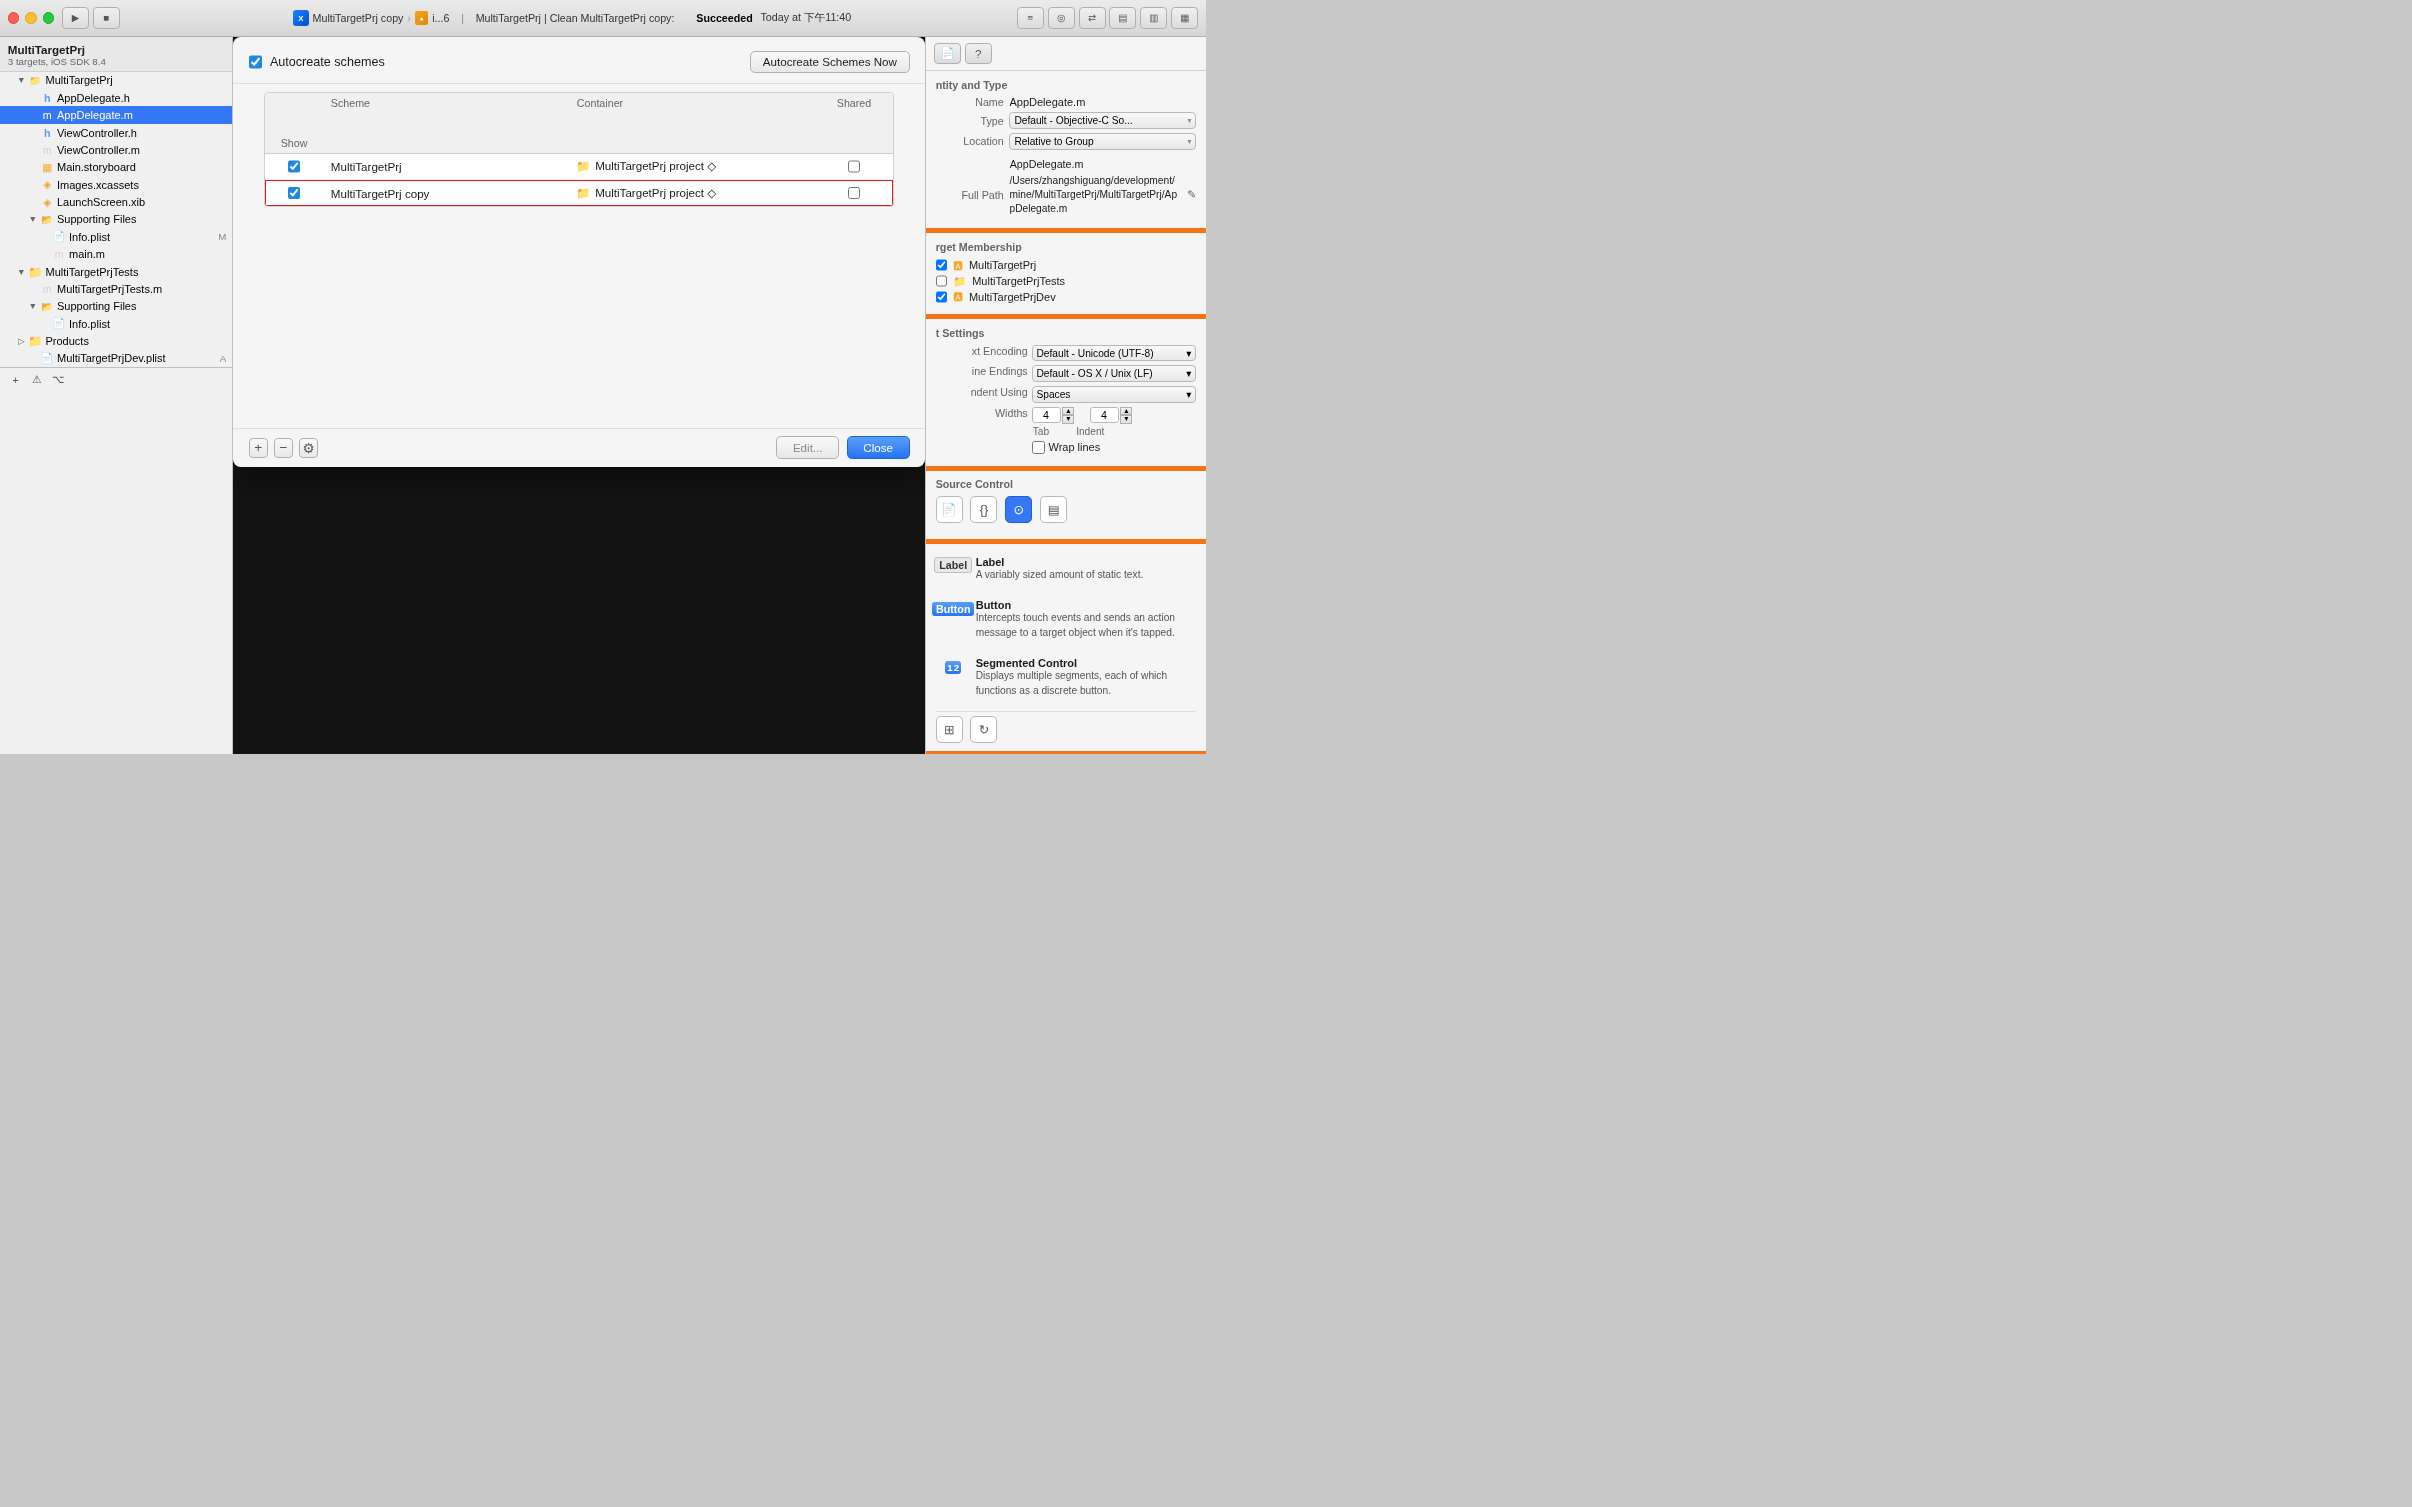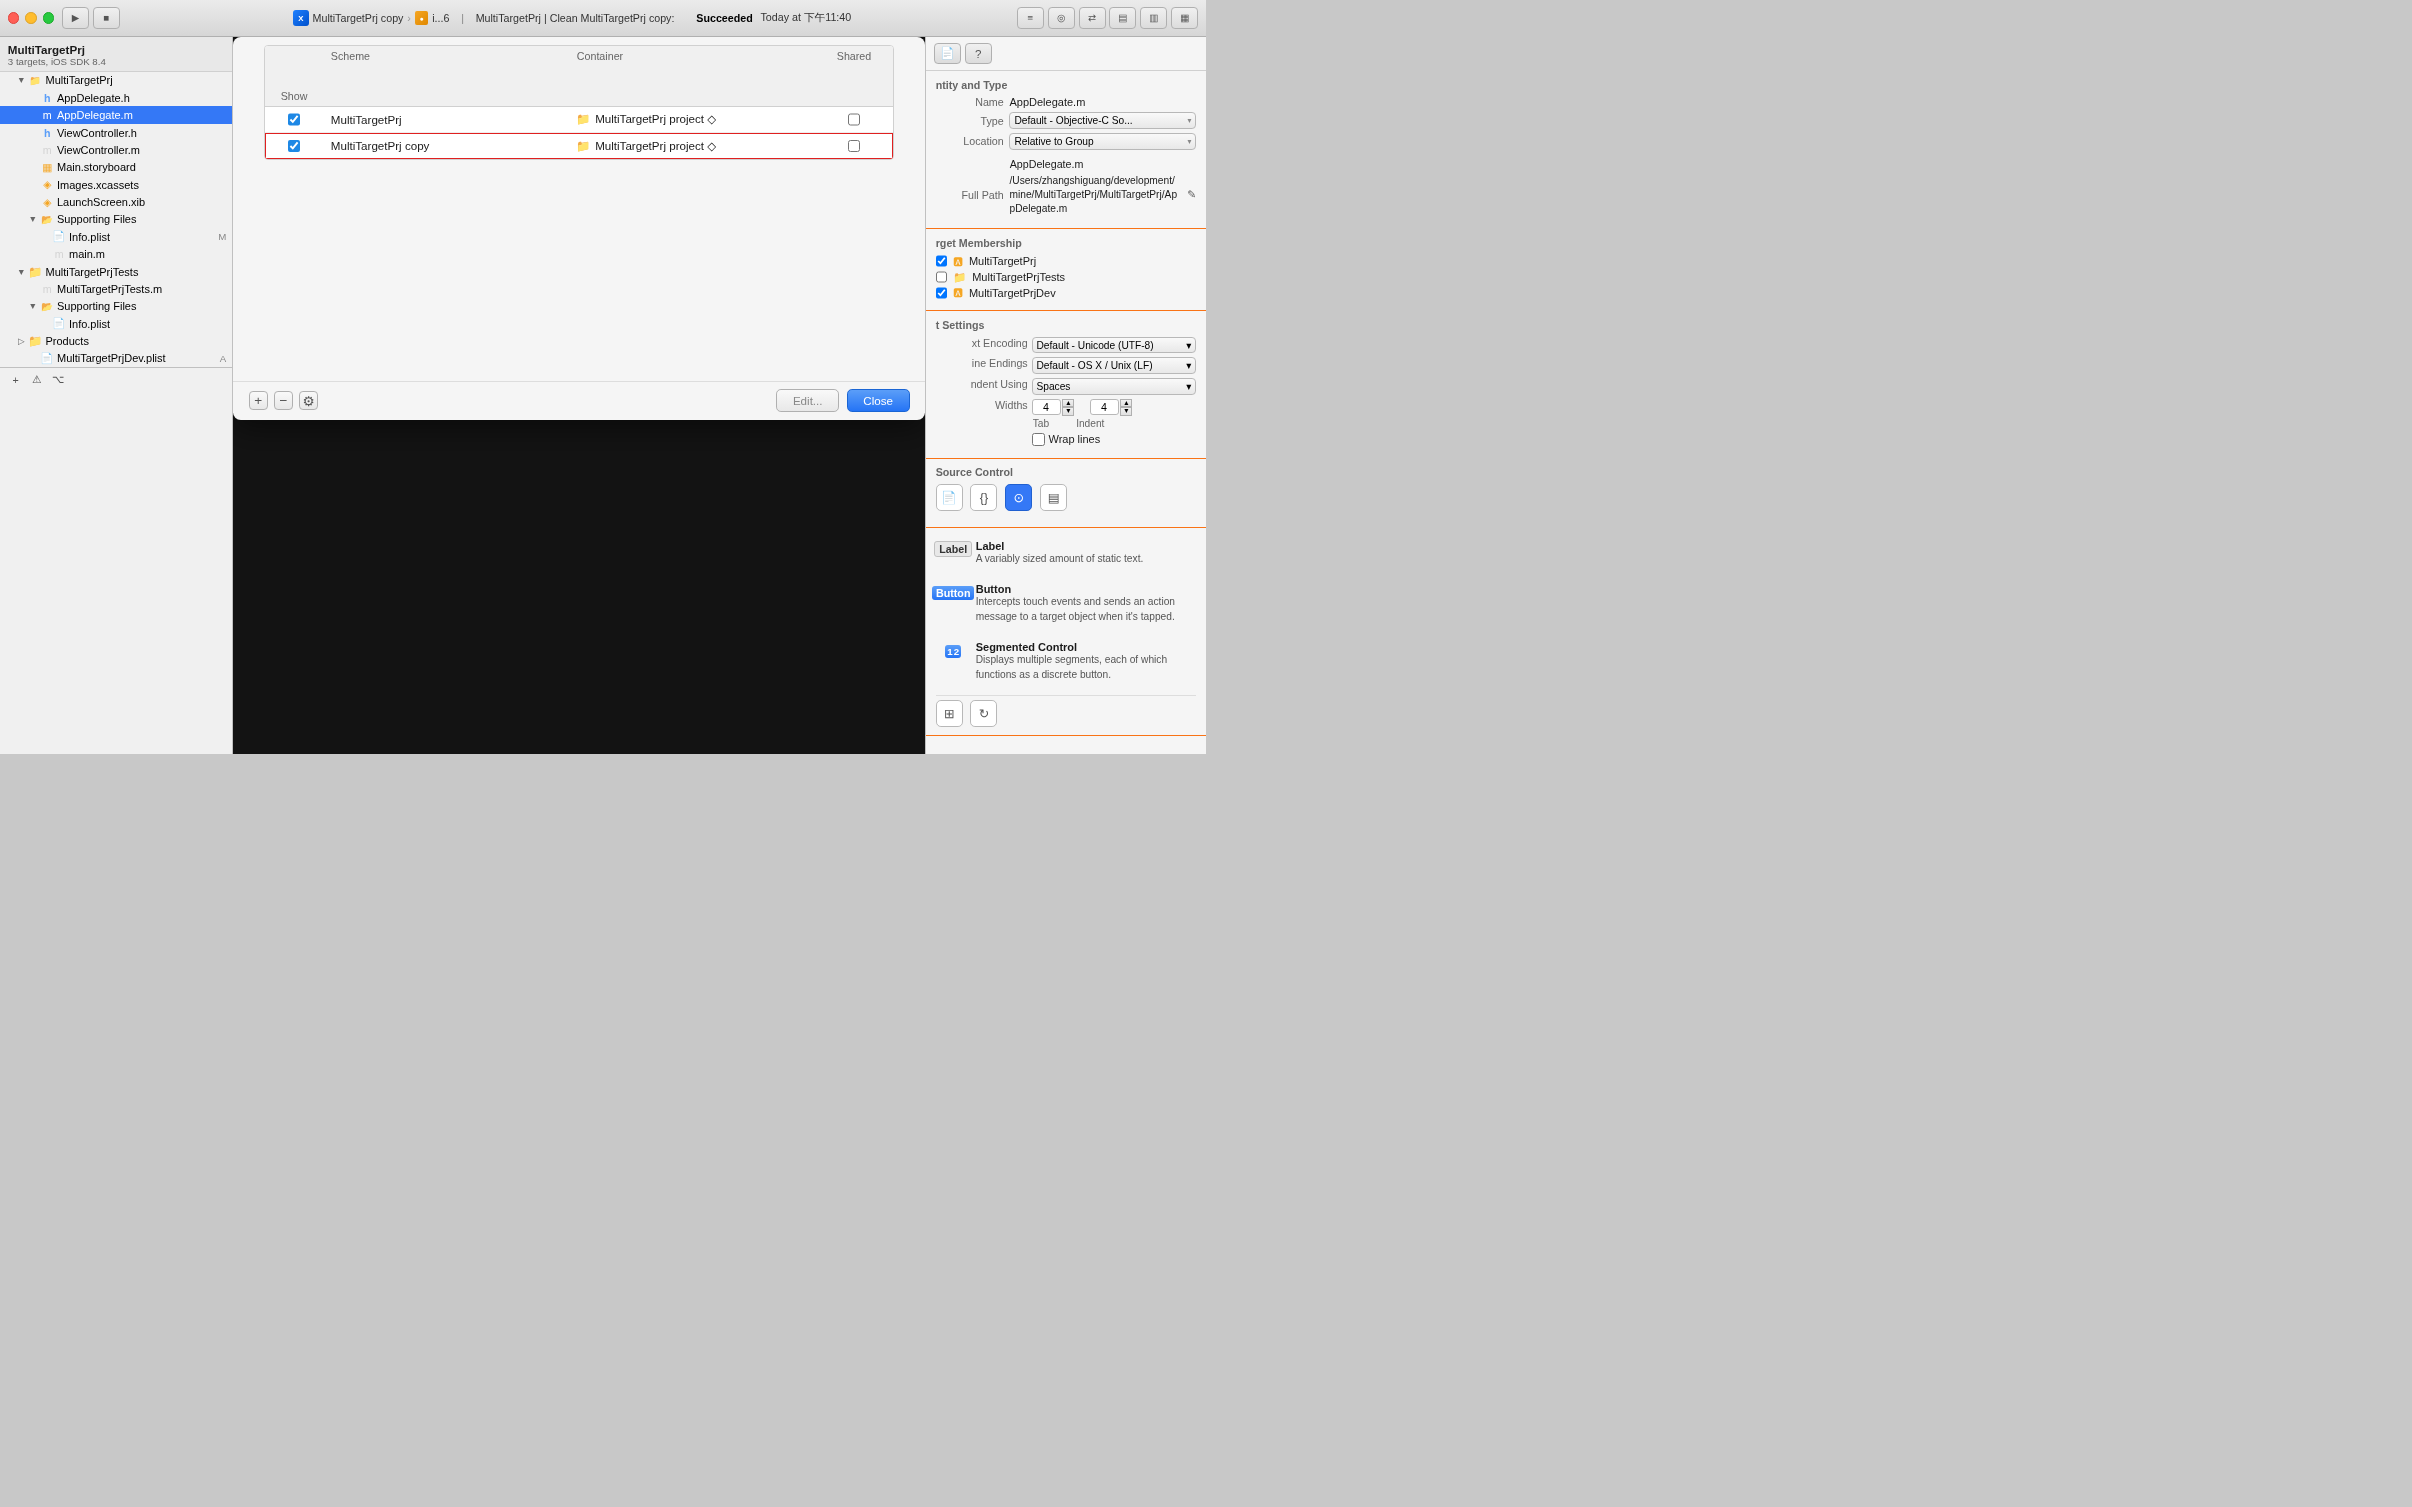--- a/index.html
+++ b/index.html
@@ -316,21 +316,21 @@
     
     .right-panel {
       width: 281px;
       background: #f5f5f5;
       border-left: 1px solid #c0c0c0;
       overflow-y: auto;
       flex-shrink: 0;
       font-size: 11px;
     }
     .panel-section {
-      border-bottom: 1px solid #f97316;
+      border-bottom: 5px solid #f97316;
       padding: 7.8px 9.7px;
     }
     .panel-section-title {
       font-size: 10.7px;
       font-weight: bold;
       color: #666;
       margin-bottom: 5.8px;
       text-transform: none;
     }
     .panel-row {
@@ -702,20 +702,25 @@
       <div class="bb-btn">⚠</div>
       <div class="bb-btn">⌥</div>
     </div>
   </div>
 
   <div class="content-area">
 
     <div class="overlay">
       <div class="dialog">
 
+        <div class="dialog-header">
+          <input type="checkbox" class="autocreate-checkbox" checked="" style="">
+          <span class="dialog-header-label">Autocreate schemes</span>
+          <button class="autocreate-now-btn">Autocreate Schemes Now</button>
+        </div>
 
         <div class="dialog-table-area">
           <div class="scheme-table">
             <div class="scheme-table-header">
               <div class="scheme-col-show">Show</div>
               <div class="scheme-col-name">Scheme</div>
               <div class="scheme-col-container">Container</div>
               <div class="scheme-col-shared">Shared</div>
             </div>
 

